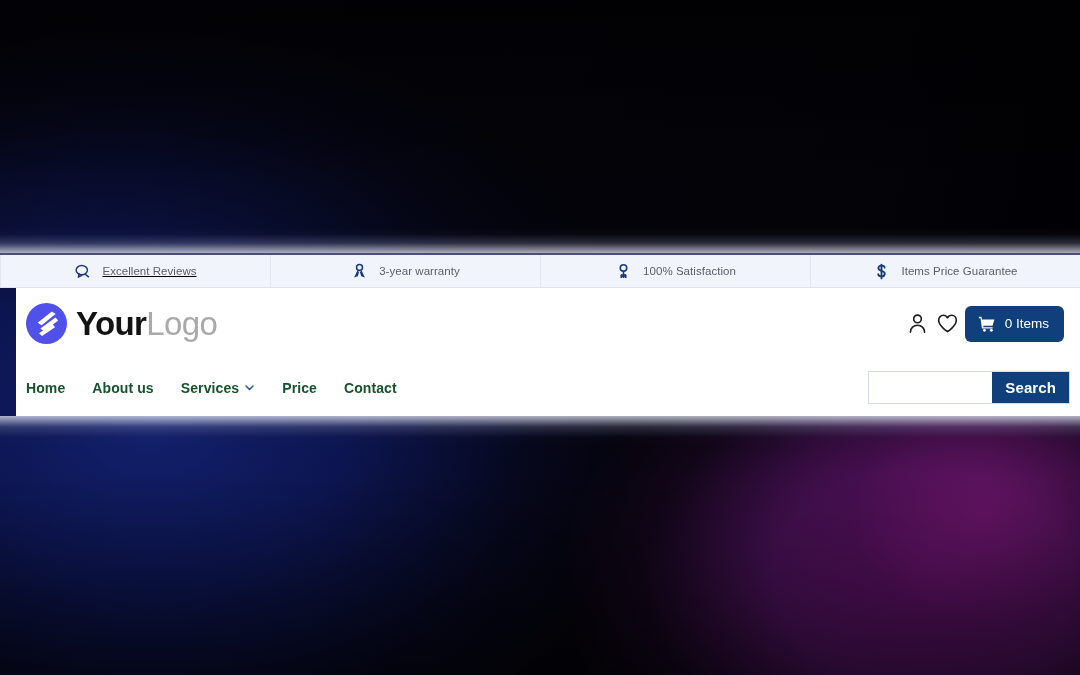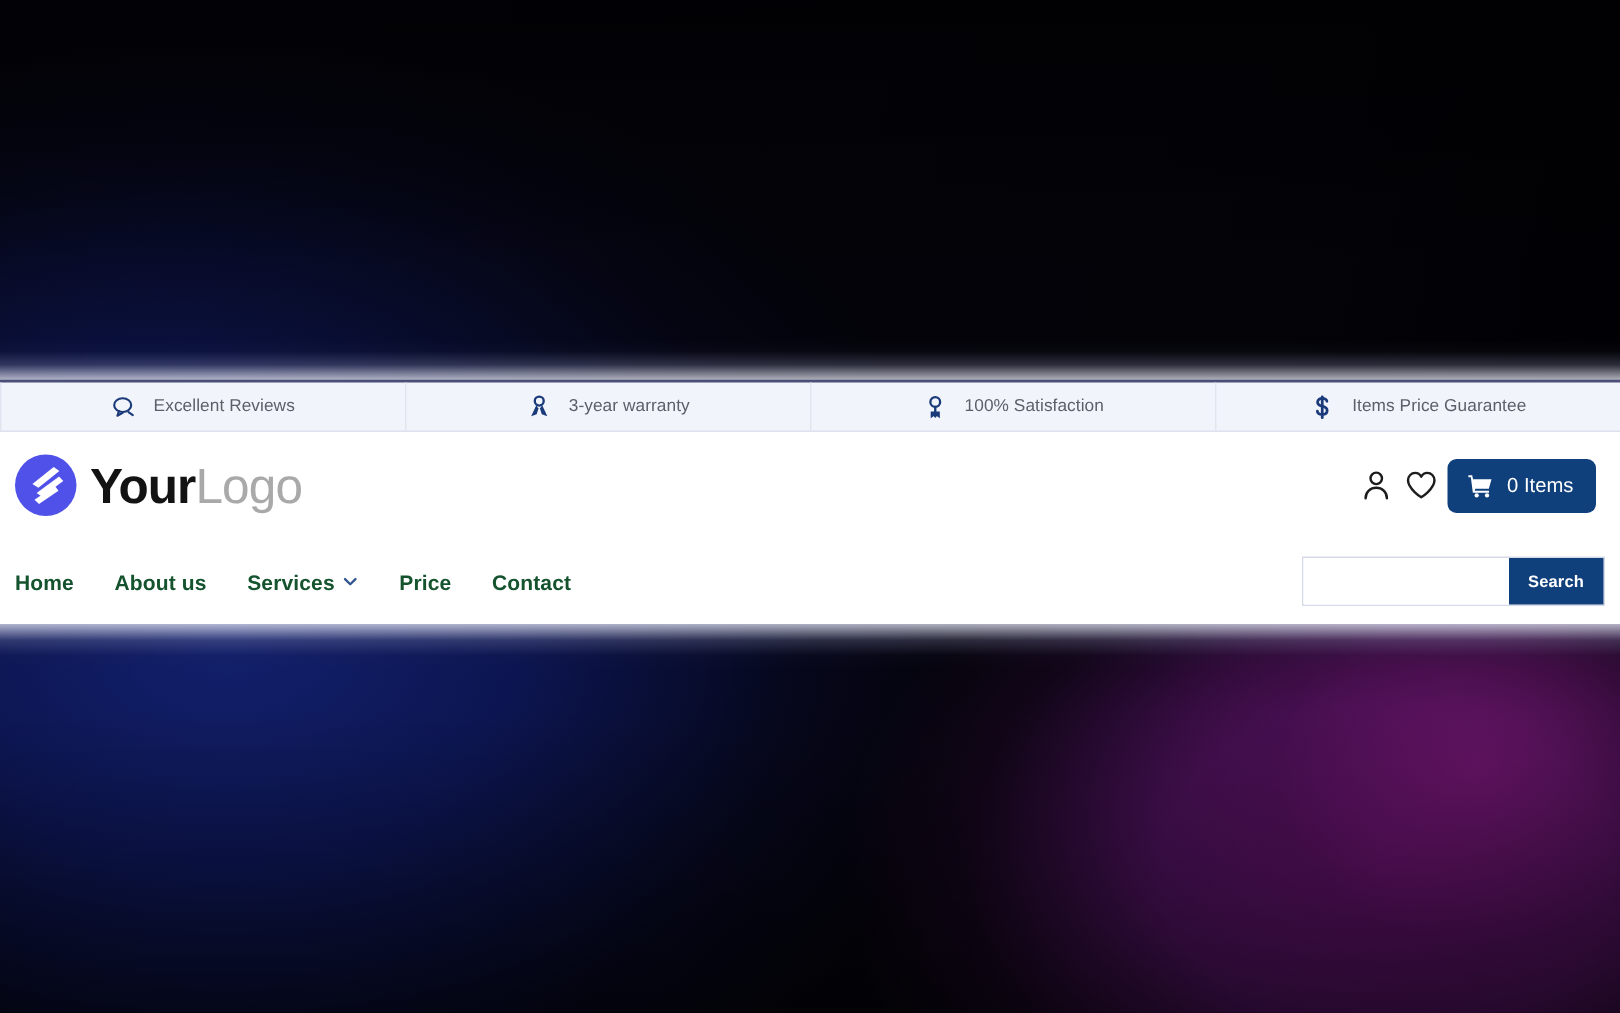--- a/index.html
+++ b/index.html
@@ -89,21 +89,21 @@
   .topbar-item {
     flex: 1 1 0;
     display: flex;
     align-items: center;
     justify-content: center;
     gap: 11px;
     border-right: 1px solid #e2e5ef;
     padding: 0 6px;
   }
   .topbar-item:last-child { border-right: none; }
-  .topbar-item:first-child { border-left: 1px solid #e2e5ef; }
+  .topbar-item:first-child { border-left: 1px solid #e2e5ef; text-decoration: underline; }
 
   .topbar-icon {
     width: 17px;
     height: 17px;
     flex: 0 0 17px;
     display: flex;
     align-items: center;
     justify-content: center;
     color: #1a3a7a;
   }
@@ -113,20 +113,21 @@
     color: #5c5f68;
     white-space: nowrap;
     letter-spacing: 0.05px;
   }
 
   
   .header-main {
     background: #ffffff;
     height: 128px;
     position: relative;
+    margin-left: 16px;
   }
 
   
   .logo-row {
     height: 71px;
     display: flex;
     align-items: center;
     justify-content: space-between;
     padding: 0 10px 0 10px;
   }
@@ -244,21 +245,21 @@
     color: #333;
     background: #ffffff;
   }
   .search-btn {
     flex: 0 0 auto;
     background: #10407c;
     color: #ffffff;
     border: none;
     padding: 0 13px;
     font-family: "Liberation Sans", sans-serif;
-    font-size: 11px;
+    font-size: 15px;
     font-weight: 700;
     cursor: pointer;
     letter-spacing: 0.1px;
   }
 </style>
 </head>
 <body>
 
 <div class="page-bg">
   <div class="bg-layer-navy"></div>

